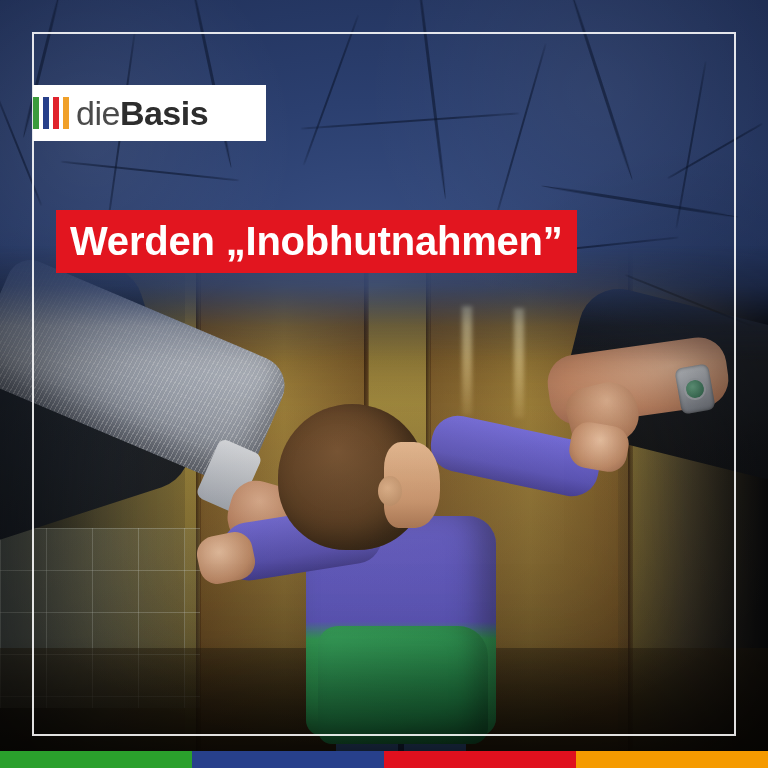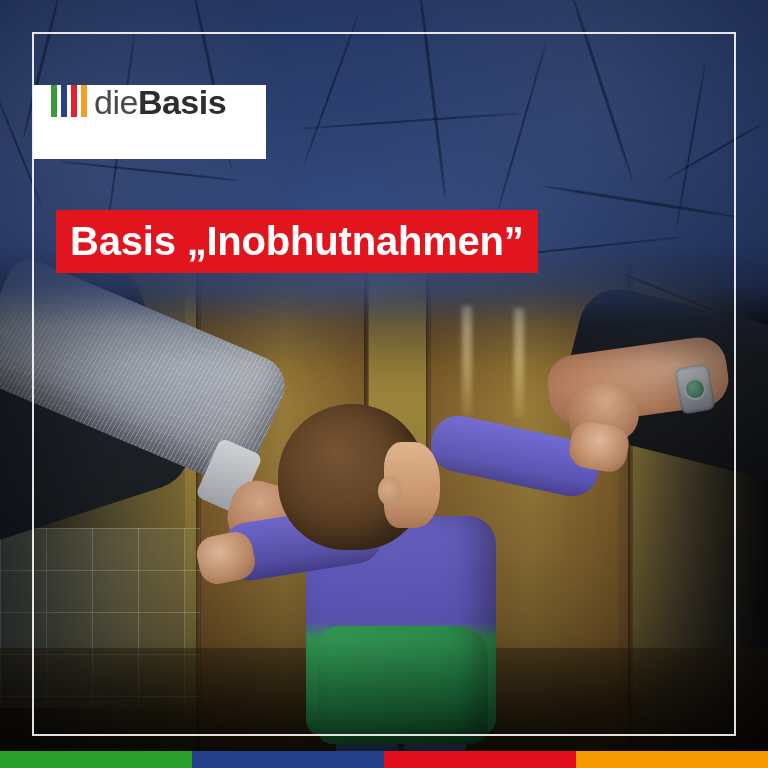--- a/index.html
+++ b/index.html
@@ -353,24 +353,24 @@
     pointer-events: none;
     z-index: 6;
   }
 
   
   .logo-box {
     position: absolute;
     left: 33px;
     top: 85px;
     width: 233px;
-    height: 74px;
+    height: 56px;
     background: #ffffff;
     display: flex;
-    padding-left: 18px;
+    align-items: center;
     box-sizing: border-box;
     z-index: 8;
   }
   .logo-bars {
     display: flex;
     gap: 4px;
     height: 32px;
     align-items: stretch;
     margin-right: 7px;
   }
@@ -505,21 +505,21 @@
     <div class="logo-bars">
       <span style="background:#3a9b3c"></span>
       <span style="background:#27408b"></span>
       <span style="background:#e0232c"></span>
       <span style="background:#f0a029"></span>
     </div>
     <div class="logo-word"><span class="thin">die</span><span class="bold">Basis</span></div>
   </div>
 
   <div class="headline">
-    <span class="hl-line first">Basis „Inobhutnahmen”</span>
+    <span class="hl-line first">Werden „Inobhutnahmen”</span>
   </div>
 
   <div class="bottom-bar">
     <span style="background:#2aa02c"></span>
     <span style="background:#27408b"></span>
     <span style="background:#e0101e"></span>
     <span style="background:#f59a00"></span>
   </div>
 
 </div>

